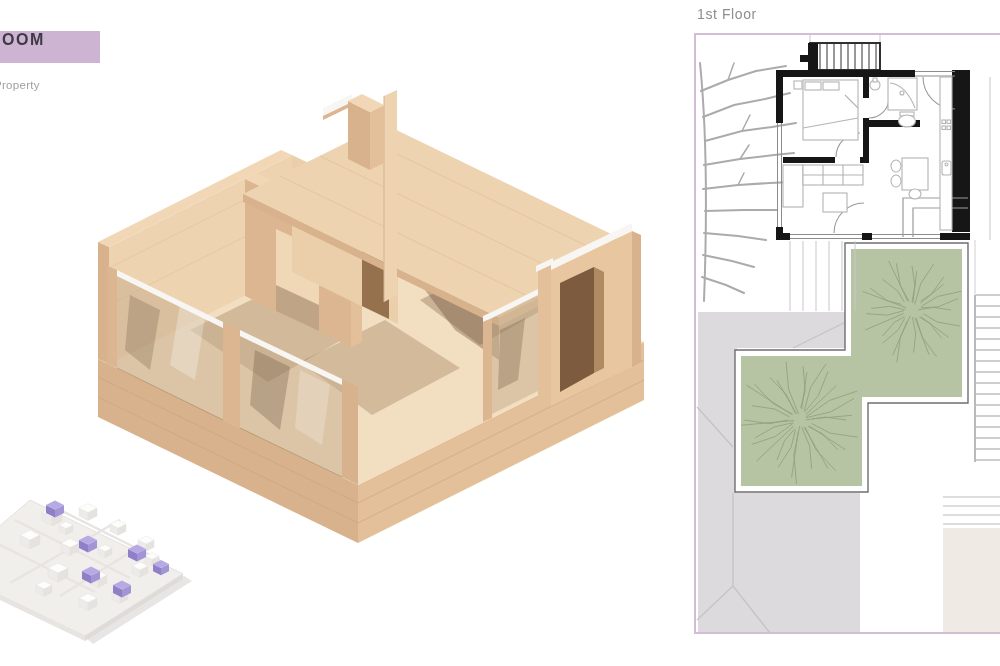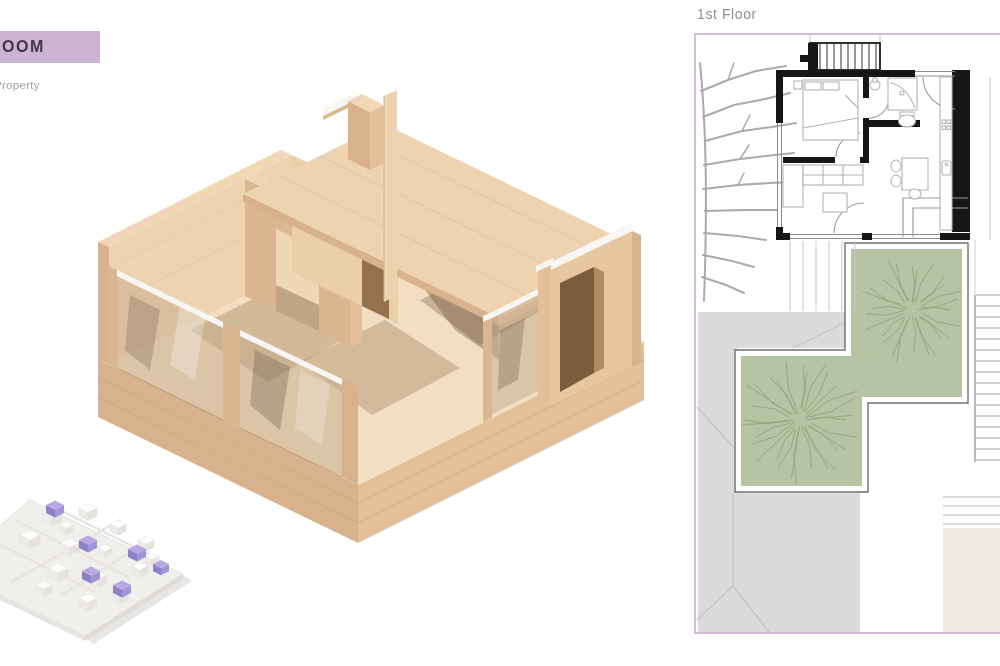--- a/index.html
+++ b/index.html
@@ -3,21 +3,21 @@
 <meta charset="utf-8">
 <style>
   html,body{margin:0;padding:0;}
   body{
     width:1000px;height:666px;position:relative;overflow:hidden;background:#ffffff;
     font-family:"Liberation Sans", sans-serif;
   }
   .scene{position:absolute;left:0;top:0;}
   .banner{
     position:absolute;left:0;top:31px;width:100px;height:32px;
-    background:var(--banner-bg);display:flex;align-items:center;
+    background:var(--banner-bg);display:flex;align-items:flex-start;
   }
   .banner-title{
     font-size:16px;font-weight:bold;letter-spacing:1.5px;
     color:var(--banner-text);padding-left:2px;white-space:nowrap;
   }
   .subtitle{
     position:absolute;left:-6px;top:79px;font-size:11.5px;letter-spacing:.3px;
     color:var(--subtitle-text);white-space:nowrap;
   }
   .plan-label{

